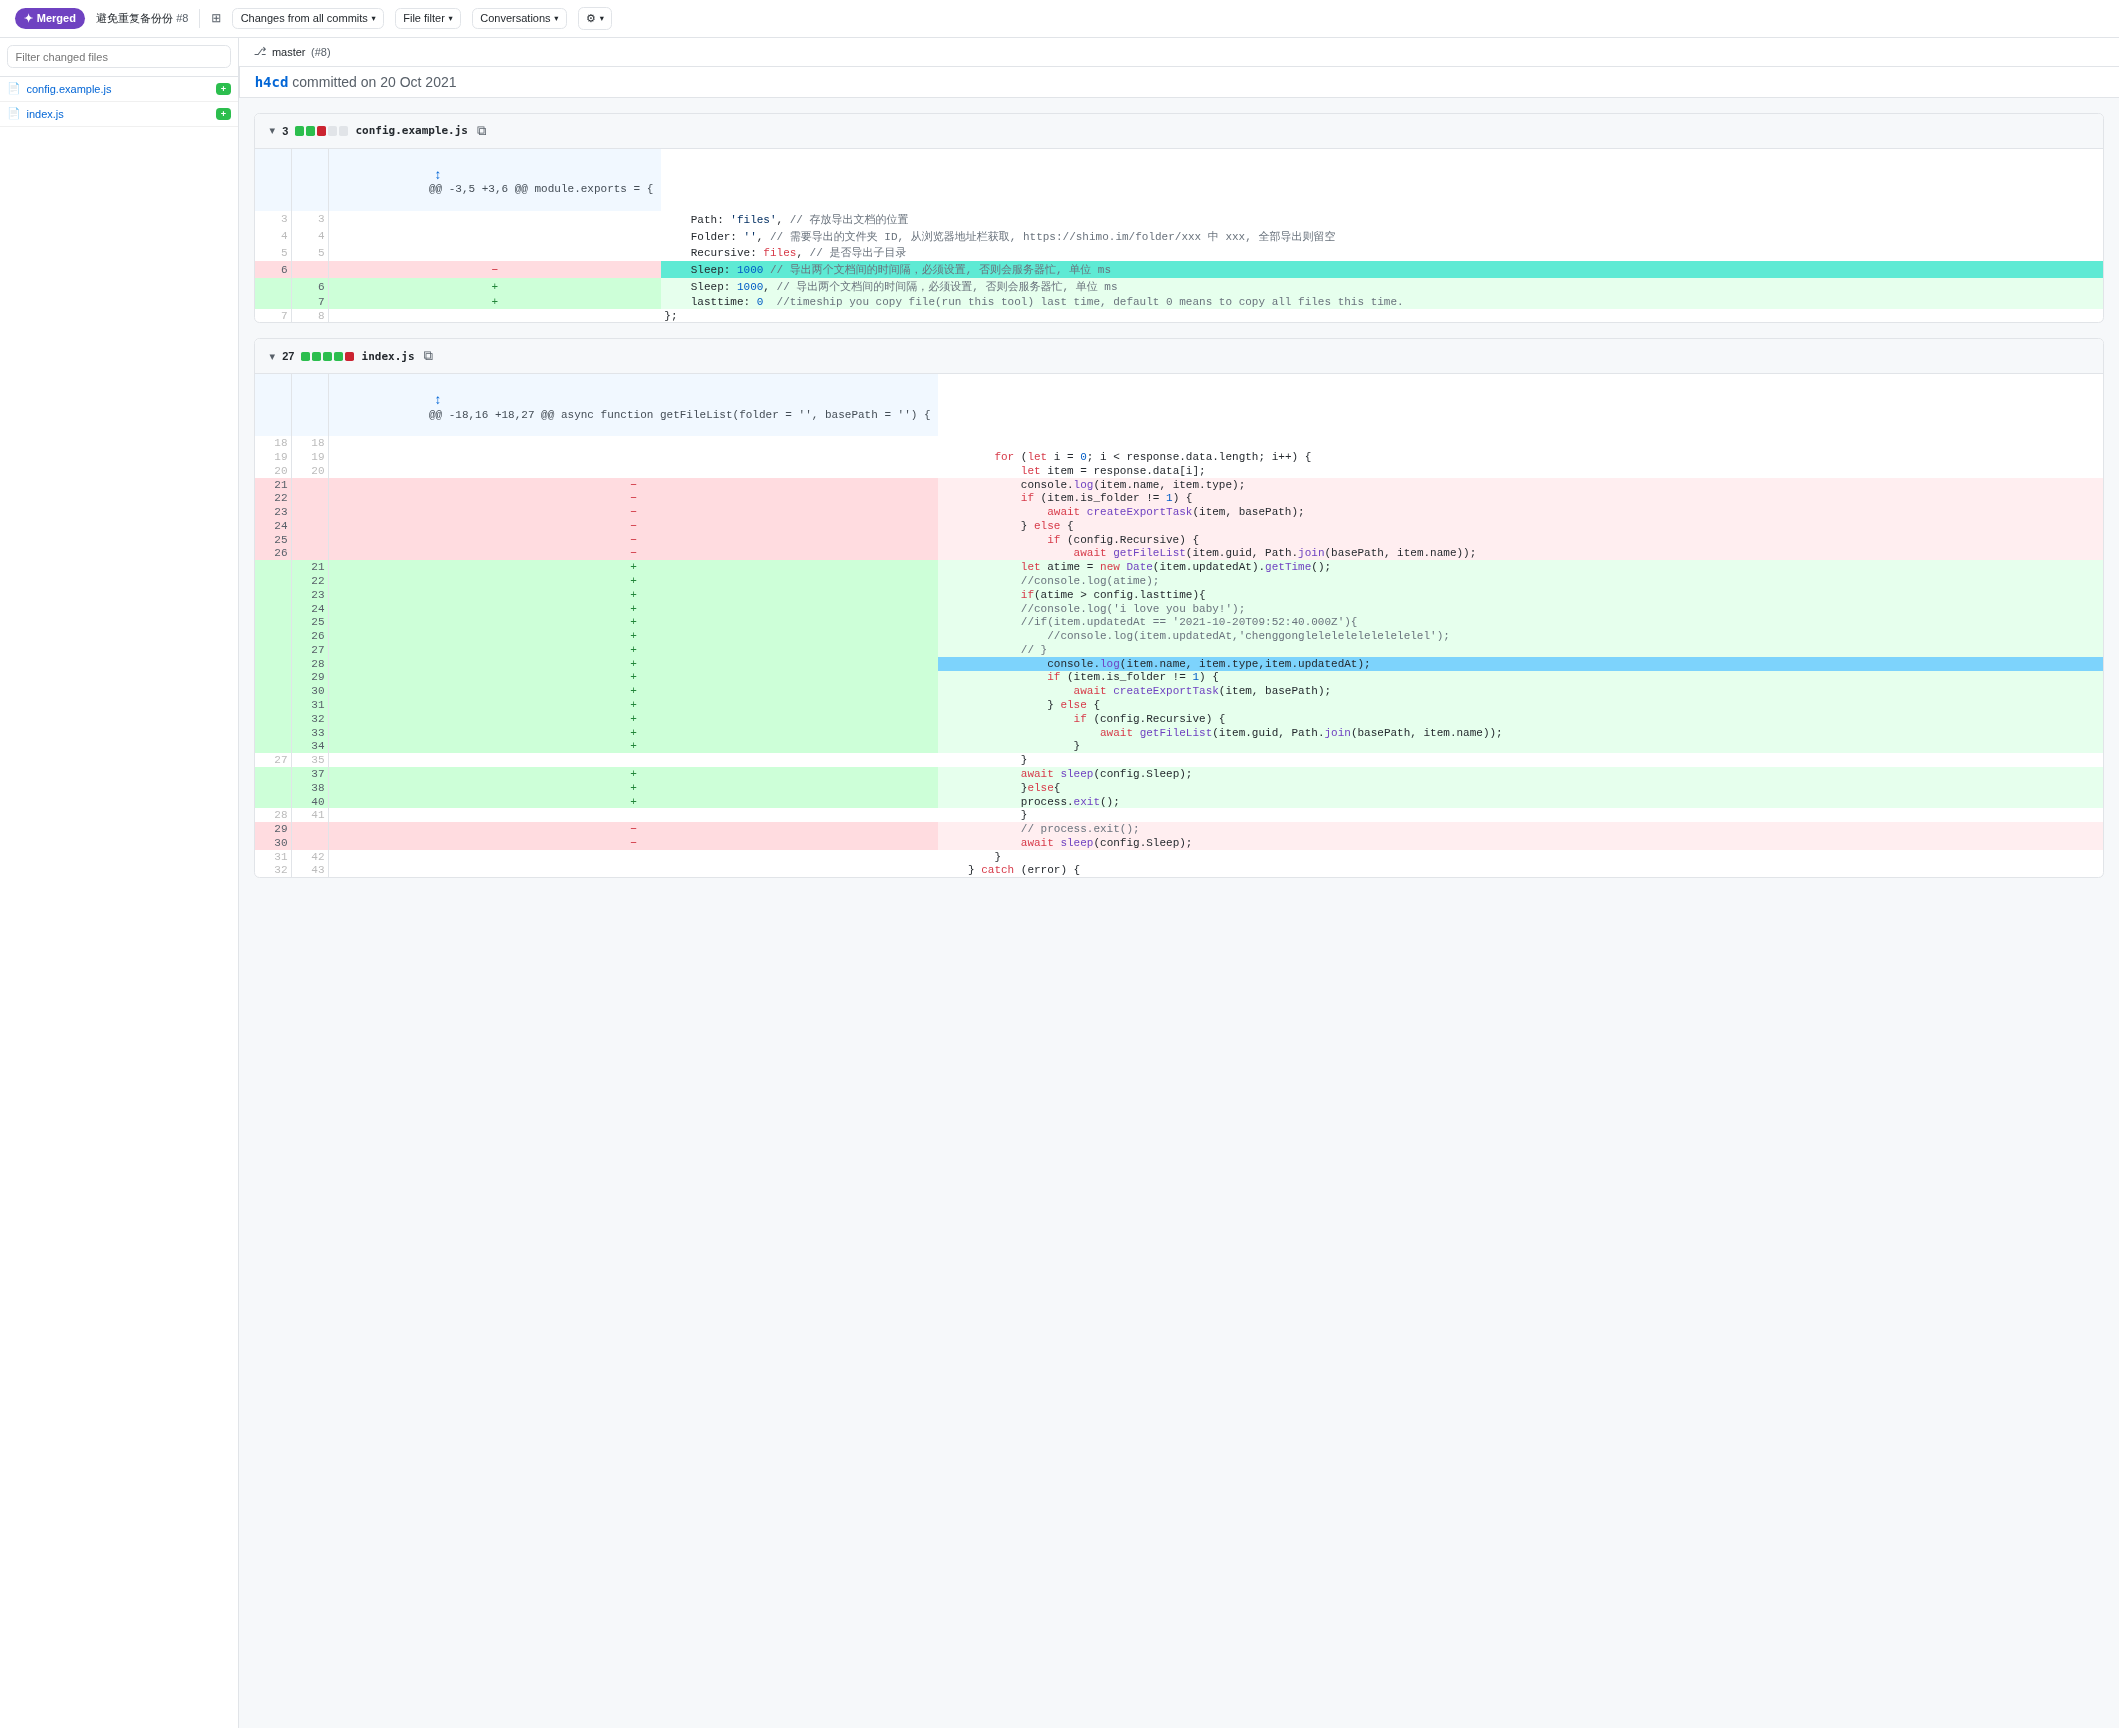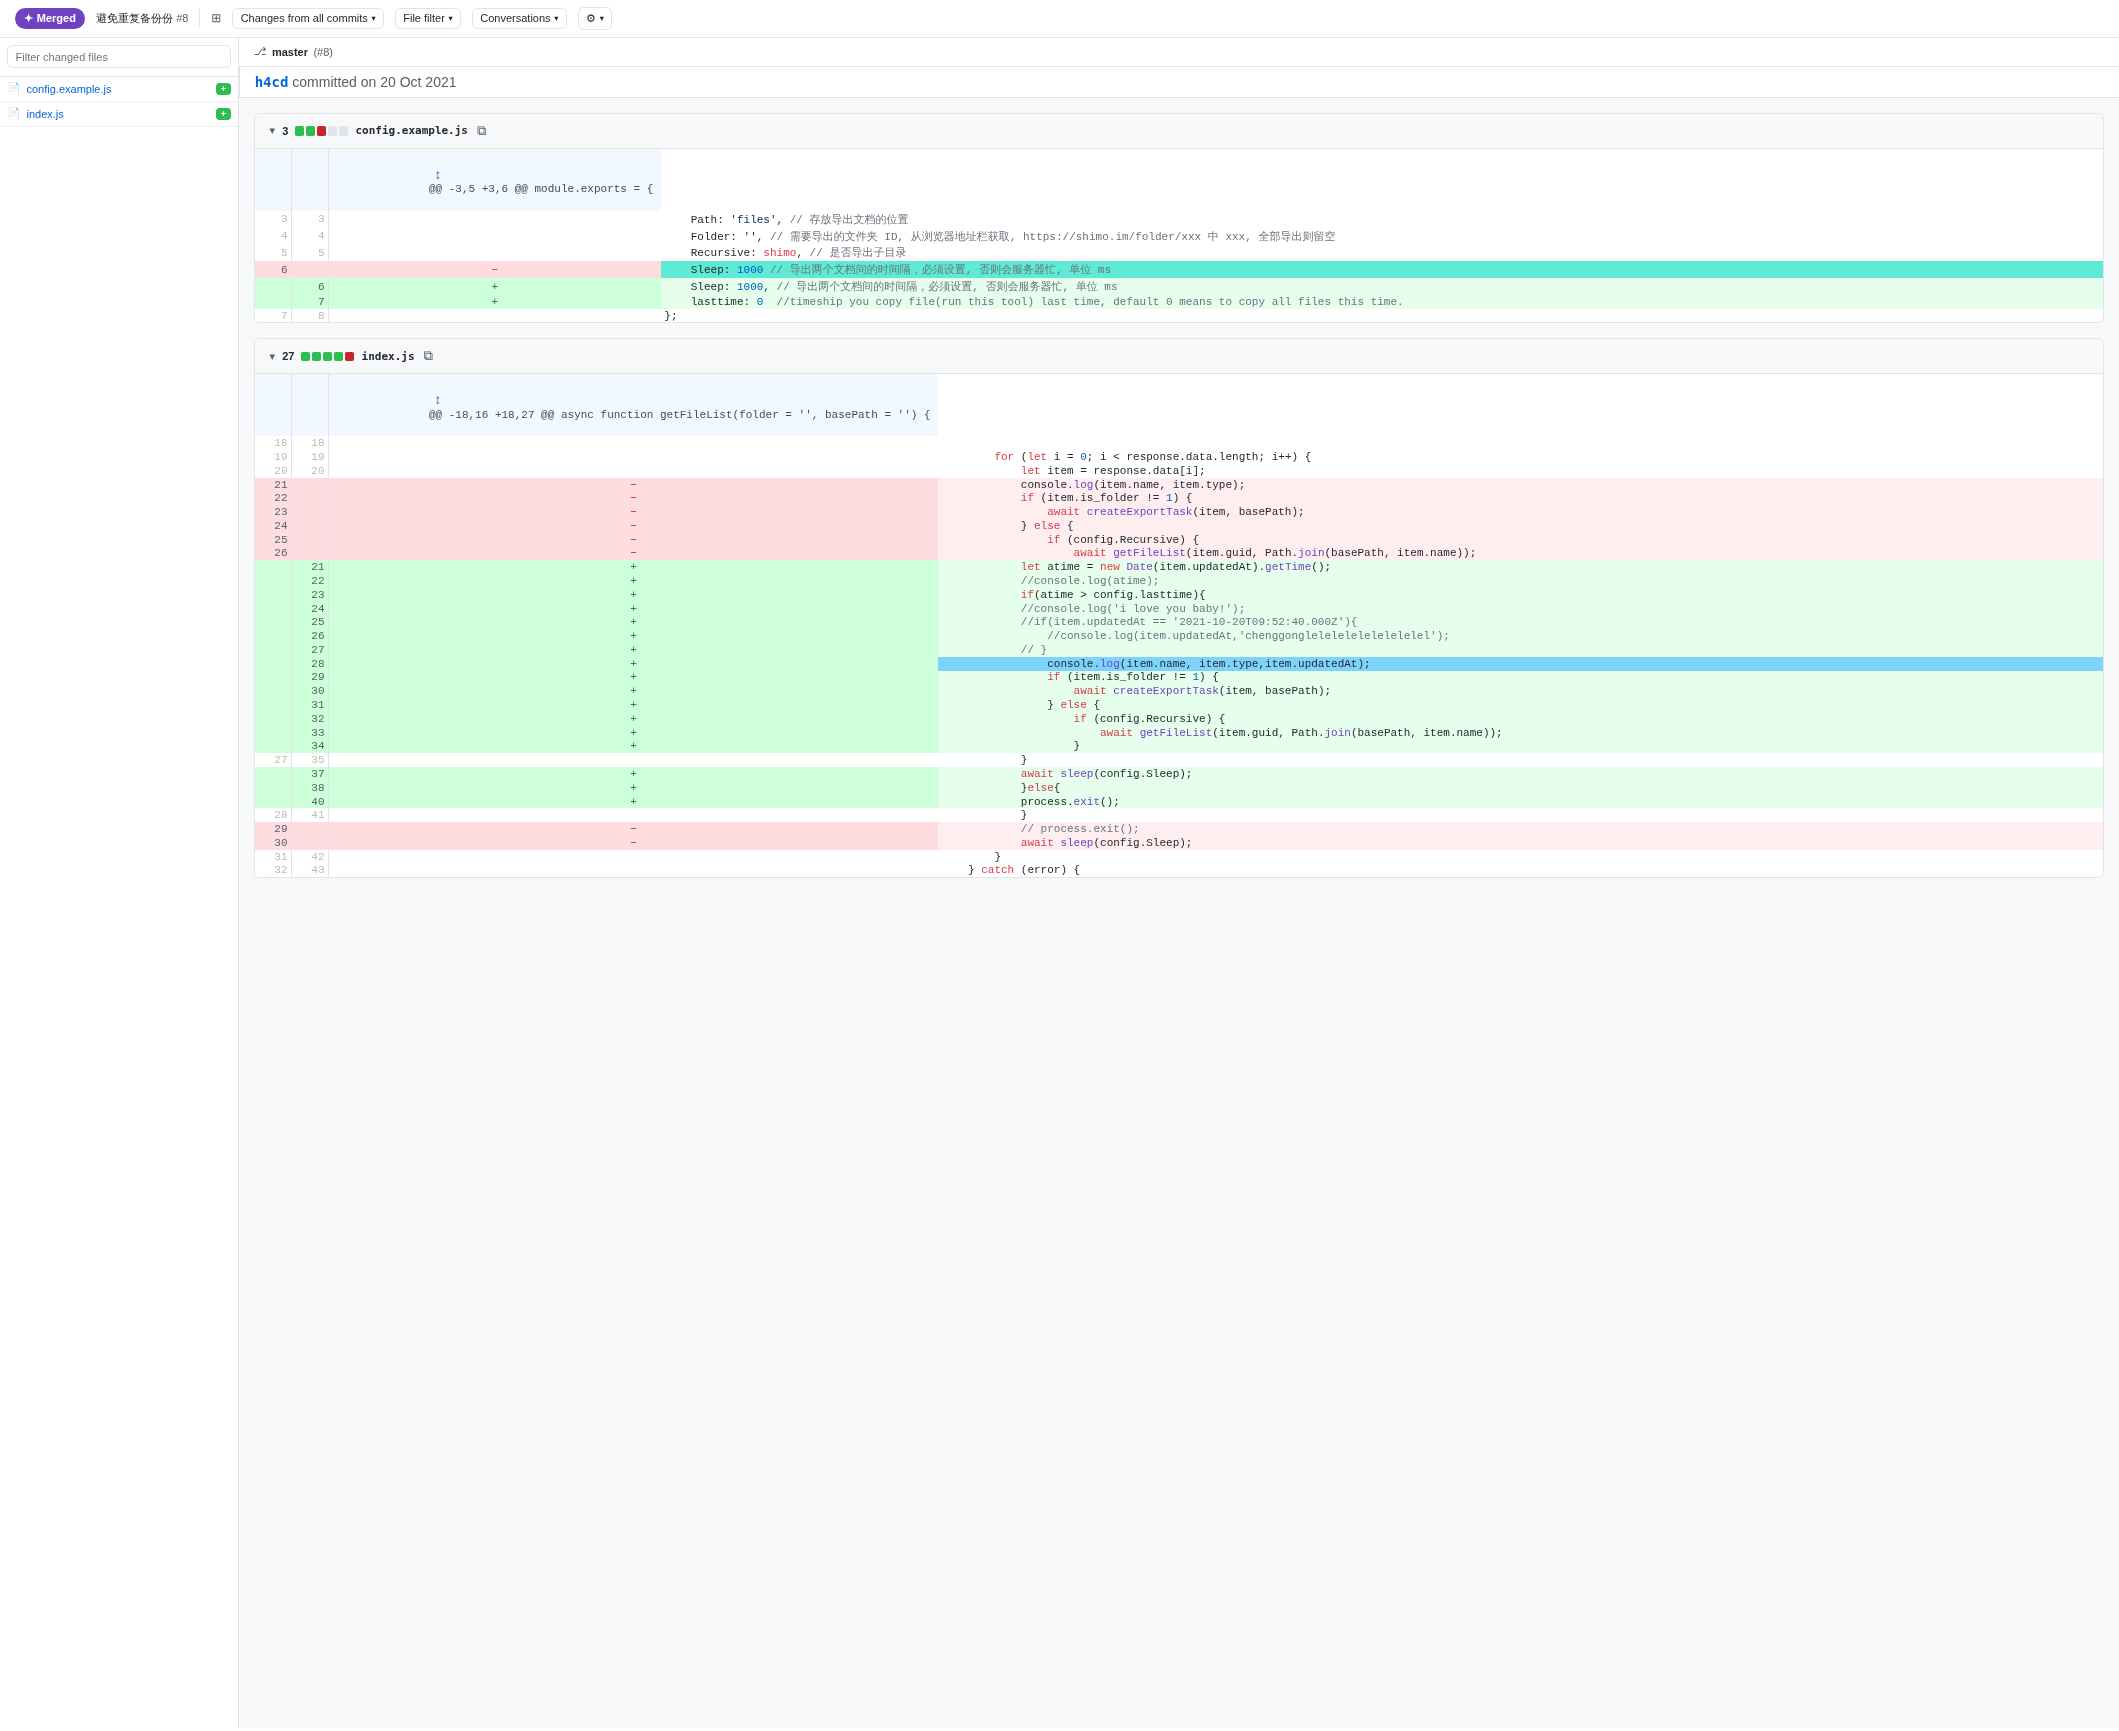--- a/index.html
+++ b/index.html
@@ -24,21 +24,21 @@
     .sidebar-file-icon { color: #586069; font-size: 11px; }
     .sidebar-file-name { font-size: 11px; color: #0366d6; }
     .sidebar-file-badge { background: #2cbe4e; color: #fff; border-radius: 3.7px; padding: 0.9px 4.6px; font-size: 9.2px; font-weight: 600; }
     
     
     .main-content { flex: 1; overflow-y: auto; background: #f6f8fa; }
     
     
     .branch-header { display: flex; align-items: center; padding: 7.3px 14.7px; background: #fff; border-bottom: 0.9px solid #e1e4e8; font-size: 11px; gap: 5.5px; }
     .branch-icon { color: #586069; }
-    .branch-name { font-weight: 700; color: #24292e; }
+    .branch-name { font-weight: 400; color: #24292e; }
     .branch-pr { color: #586069; }
     
     
     .commit-info { padding: 7.3px 14.7px; background: #fff; border-bottom: 0.9px solid #e1e4e8; border-left: 0.9px solid #e1e4e8; margin: 0; font-size: 14px; color: #586069; }
     .commit-hash { font-family: 'SFMono-Regular', Consolas, monospace; color: #0366d6; font-weight: 600; }
     
     
     .diff-file { border: 0.9px solid #e1e4e8; border-radius: 5.5px; margin: 14.7px; background: #fff; overflow: hidden; }
     .diff-file-header { display: flex; align-items: center; padding: 7.3px 14.7px; background: #f6f8fa; border-bottom: 0.9px solid #e1e4e8; gap: 7.3px; font-size: 11px; }
     .diff-toggle { background: none; border: none; cursor: pointer; color: #586069; font-size: 11px; }
@@ -181,21 +181,21 @@
             <td class="diff-line-num">4</td>
             <td class="diff-line-num">4</td>
             <td class="diff-line-sign"></td>
             <td class="diff-line-code">    Folder: <span class="string">''</span>, <span class="comment">// 需要导出的文件夹 ID, 从浏览器地址栏获取, https://shimo.im/folder/xxx 中 xxx, 全部导出则留空</span></td>
           </tr>
 
           <tr class="diff-row-context">
             <td class="diff-line-num">5</td>
             <td class="diff-line-num">5</td>
             <td class="diff-line-sign"></td>
-            <td class="diff-line-code">    Recursive: <span class="keyword">shimo</span>, <span class="comment">// 是否导出子目录</span></td>
+            <td class="diff-line-code">    Recursive: <span class="keyword">files</span>, <span class="comment">// 是否导出子目录</span></td>
           </tr>
 
           <tr class="diff-row-del">
             <td class="diff-line-num">6</td>
             <td class="diff-line-num"></td>
             <td class="diff-line-sign" style="color:#cb2431;background:#ffdce0;">−</td>
             <td class="diff-line-code" style="background:#5eead4;">    Sleep: <span class="number-val">1000</span> <span class="comment">// 导出两个文档间的时间隔，必须设置, 否则会服务器忙, 单位 ms</span></td>
           </tr>
 
           <tr class="diff-row-add">

